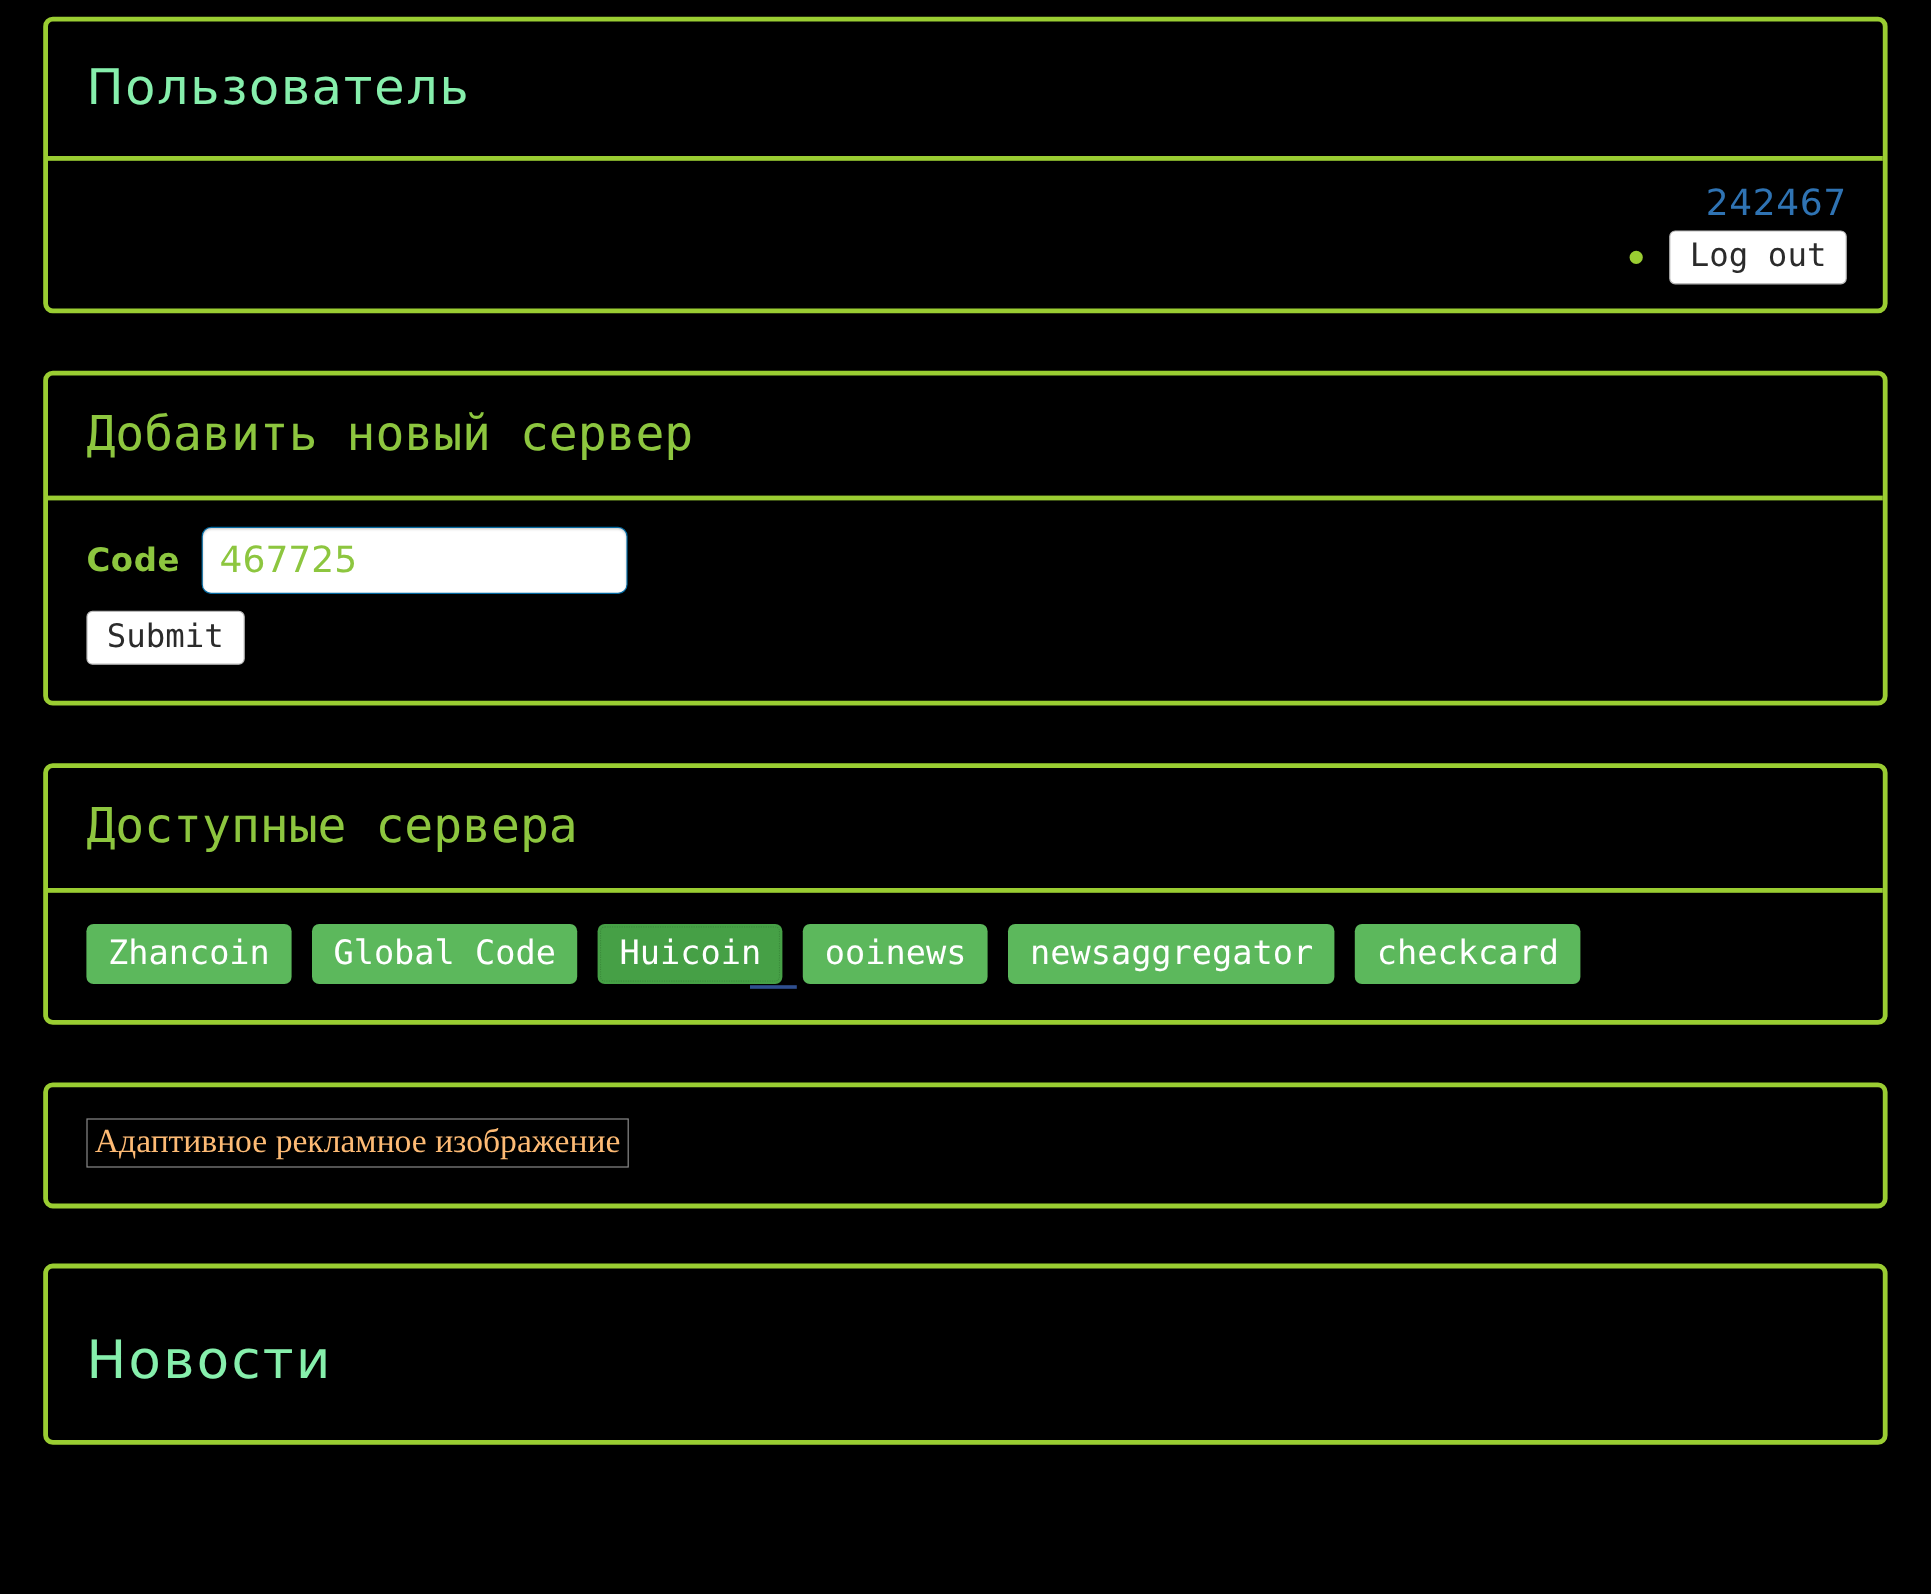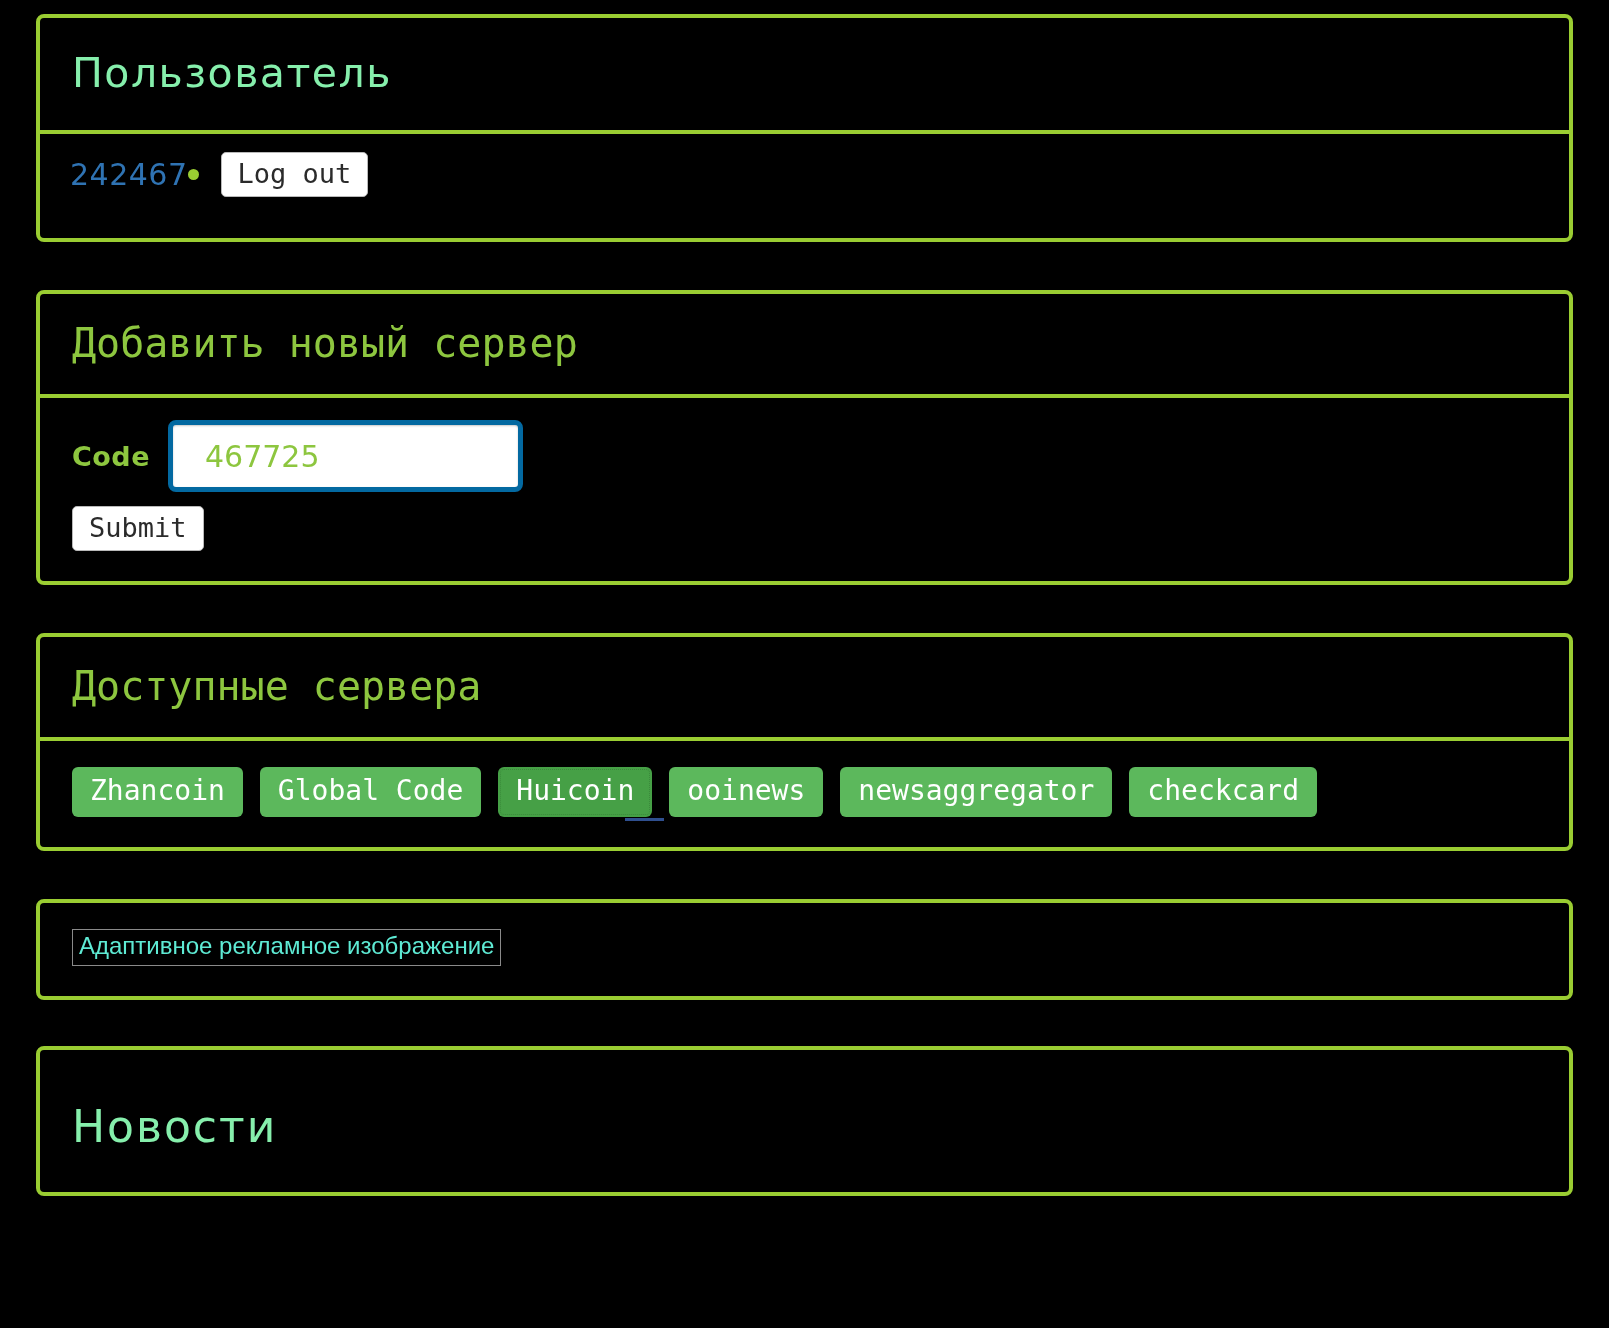--- a/index.html
+++ b/index.html
@@ -68,21 +68,21 @@
     min-height: 116px;
     padding-top: 30px;
     padding-bottom: 30px;
   }
   .user-card .card-body {
     padding: 18px 30px 20px 30px;
     min-height: 104px;
   }
   .user-meta {
     display: flex;
-    flex-direction: row;
+    flex-direction: column;
     align-items: flex-end;
   }
   .user-id {
     font-family: "DejaVu Sans", sans-serif;
     font-size: 30px;
     color: #2f73b3;
     letter-spacing: 0.5px;
     line-height: 1.2;
     margin-bottom: 4px;
     cursor: pointer;
@@ -128,29 +128,29 @@
   .form-label {
     font-family: "DejaVu Sans", sans-serif;
     font-weight: bold;
     font-size: 27px;
     color: #8dc63f;
     letter-spacing: 0.5px;
   }
   .text-input {
     box-sizing: border-box;
     width: 355px;
-    height: 72px;
+    height: 56px;
     background: #ffffff;
-    border: 5px solid #0369a1;
+    border: 1px solid #0369a1;
     border-radius: 8px;
     box-shadow: inset 0 1px 2px rgba(0,0,0,0.22);
     font-family: "DejaVu Sans", sans-serif;
     font-size: 30px;
     color: #8dc63f;
-    padding: 0 32px;
+    padding: 0 14px;
     outline: none;
   }
   .text-input::placeholder { color: #a9b98a; }
 
   
   .tag-row {
     display: flex;
     flex-wrap: wrap;
     align-items: center;
     gap: 17px;
@@ -187,23 +187,23 @@
   
   .ad-card { margin-bottom: 46px; }
   .ad-card .card-body {
     padding: 26px 32px 30px 32px;
   }
   .broken-img {
     display: inline-block;
     box-sizing: border-box;
     border: 1px solid #8a8a8a;
     padding: 2px 6px 4px 6px;
-    font-family: Liberation Sans, sans-serif;
-    font-size: 24px;
-    color: #5eead4;
+    font-family: Liberation Serif, serif;
+    font-size: 28px;
+    color: #fdba74;
     line-height: 1.18;
     white-space: nowrap;
   }
 
   
   .news-card { margin-bottom: 0; }
   .news-card .card-head {
     padding: 52px 32px 40px 32px;
     border-bottom: none;
   }

